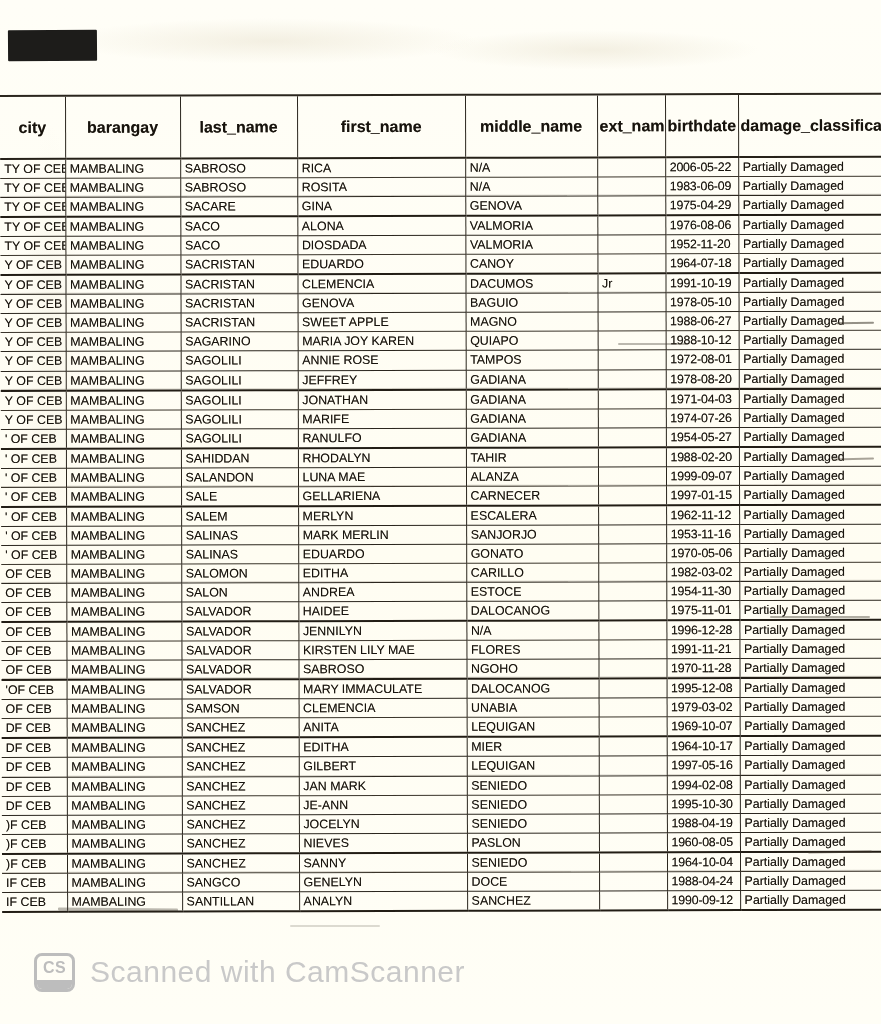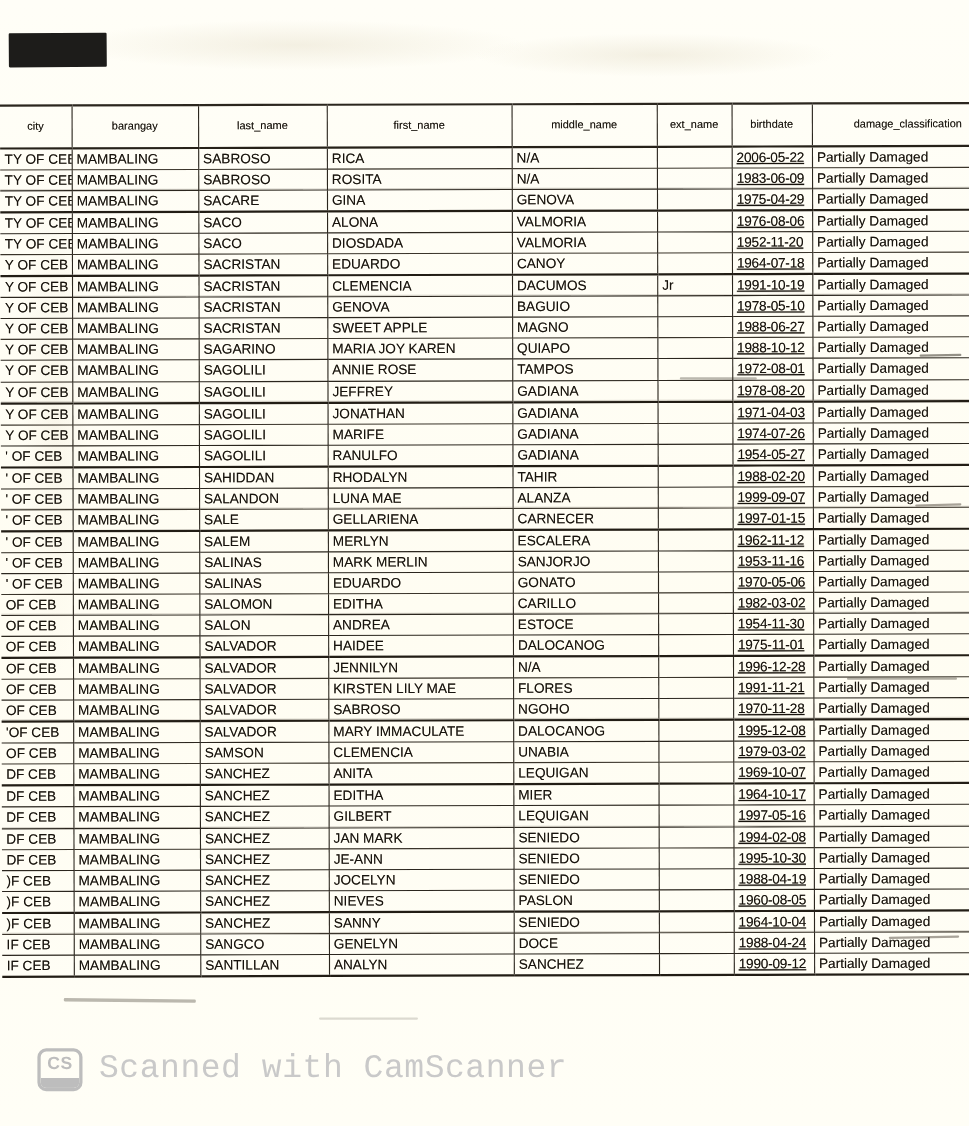--- a/index.html
+++ b/index.html
@@ -35,33 +35,33 @@
     color:#17130d;
   }
   .scan-table th,.scan-table td{
     border:1.6px solid #2b261e;
     overflow:hidden;white-space:nowrap;
     text-shadow:0 0 0.5px rgba(35,28,16,0.55);
   }
   .scan-table th:first-child,.scan-table td:first-child{border-left:none;}
   .scan-table th:last-child,.scan-table td:last-child{border-right:none;}
   .scan-table thead th{
-    height:37px;font-size:10px;font-weight:400;text-align:center;
+    height:37px;font-size:16px;font-weight:700;text-align:center;
     border-top:2.4px solid #2b261e;border-bottom:2.2px solid #262119;
-    padding:0 2px;
+    padding:12px 2px;
   }
   .scan-table tbody td{
     height:18.05px;font-size:12.4px;font-weight:400;
     padding:0 3px 0 4px;vertical-align:middle;
   }
   .scan-table tbody tr:nth-child(3n) td{border-bottom-width:2.1px;border-bottom-color:#221d15;}
   .scan-table tbody tr:nth-child(4n+1) td{border-bottom-width:1.4px;border-bottom-color:#3a342a;}
   .scan-table tbody tr:nth-child(5n+2) td{box-shadow:inset 0 -1px 0 rgba(70,60,45,0.22);}
   td.c-city{padding-left:2px;}
-  td.c-bd{letter-spacing:-0.2px;padding-left:3px;text-decoration:underline;}
+  td.c-bd{letter-spacing:-0.2px;padding-left:3px;}
 
   
   .artifact{position:absolute;background:#3d362b;opacity:0.55;border-radius:1px;pointer-events:none;}
   .a1{left:836px;top:322px;width:38px;height:2px;transform:rotate(-1deg);}
   .a2{left:618px;top:343px;width:70px;height:2px;opacity:0.35;}
   .a3{left:832px;top:458px;width:42px;height:2px;transform:rotate(-1.5deg);opacity:0.45;}
   .a4{left:770px;top:616px;width:100px;height:2px;opacity:0.4;}
   .a5{left:808px;top:851px;width:64px;height:2px;transform:rotate(-1deg);opacity:0.45;}
   .a6{left:58px;top:908px;width:120px;height:3px;opacity:0.35;transform:rotate(0.6deg);}
   .a7{left:290px;top:925px;width:90px;height:2px;opacity:0.18;}
@@ -77,21 +77,21 @@
     display:flex;align-items:flex-start;justify-content:center;
     background:transparent;
   }
   .cs-logo .cs-text{
     font-size:16px;font-weight:700;color:#bdbdbd;line-height:23px;letter-spacing:0.5px;
   }
   .cs-logo .cs-bar{
     position:absolute;left:0;right:0;bottom:0;height:9px;background:#bdbdbd;
   }
   .wm-text{
-    font-size:30px;color:#c9c9c9;font-weight:400;letter-spacing:0.5px;font-family:Liberation Mono, monospace;
+    font-size:30px;color:#c9c9c9;font-weight:400;letter-spacing:0.5px;
   }
 </style>
 </head>
 <body>
 
 <div class="page">
 
   <div class="smudge s1"></div>
   <div class="smudge s2"></div>
   <div class="smudge s3"></div>

